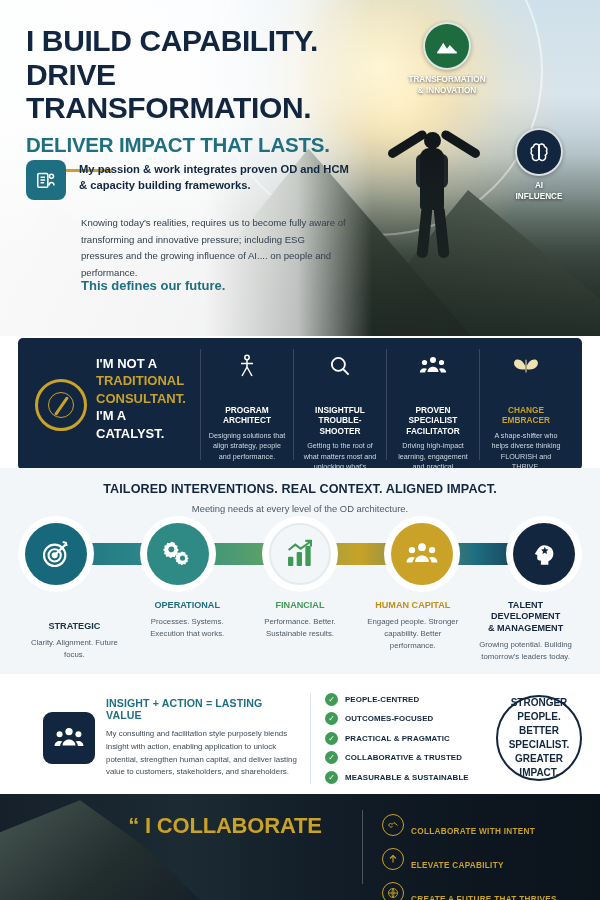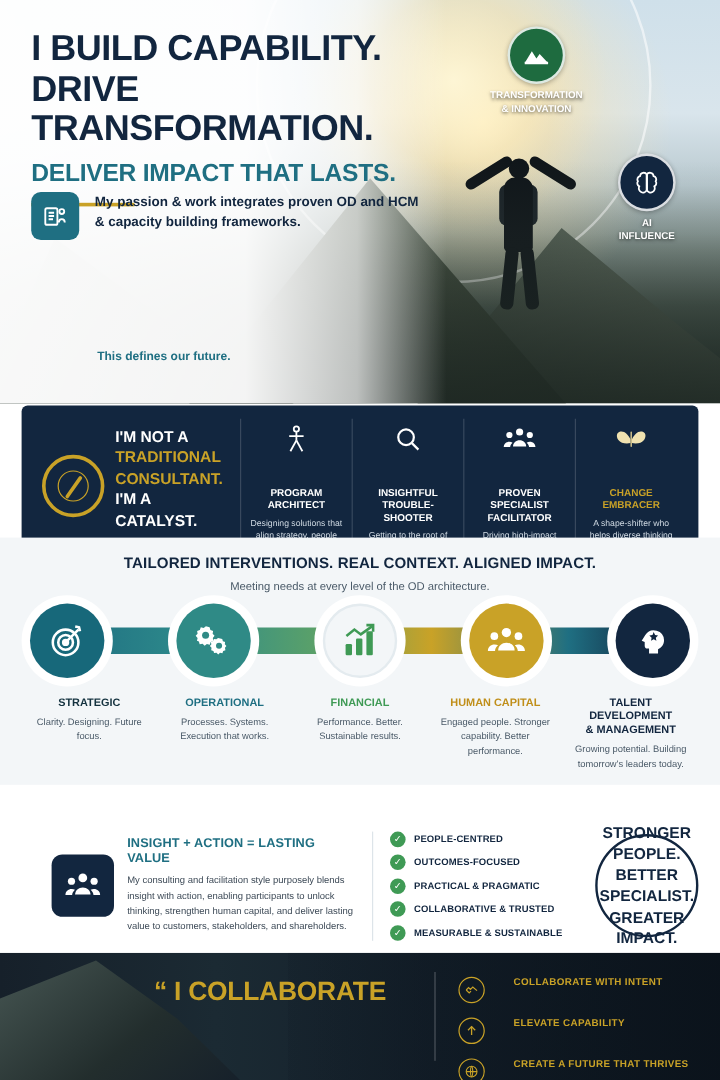--- a/index.html
+++ b/index.html
@@ -115,22 +115,22 @@
     display:flex; align-items:center; justify-content:center;
   }
   .passion-text {
     font-size:11.2px; font-weight:700; color:#12263f; line-height:1.45; padding-top:1px;
   }
   .body-copy {
     position:absolute; left:81px; top:215px; width:268px;
     font-size:9.6px; color:#33414f; line-height:1.72;
   }
   .defines {
-    position:absolute; left:81px; top:292px;
-    font-size:10px; font-weight:700; color:#1f6f82;
+    position:absolute; left:81px; top:278px;
+    font-size:13px; font-weight:700; color:#1f6f82;
   }
 
   .badge {
     position:absolute; text-align:center; width:106px;
   }
   .badge .circ {
     width:48px; height:48px; border-radius:50%; margin:0 auto 5px;
     display:flex; align-items:center; justify-content:center;
     border:2px solid rgba(255,255,255,0.85);
     box-shadow: 0 1px 4px rgba(0,0,0,0.3);
@@ -188,21 +188,21 @@
     text-transform:uppercase;
     margin-top:24px;
   }
   .cat-col.gold .t { color:#c9a227; }
   .cat-col .d {
     font-size:7.2px; color:#cfd9e2; line-height:1.45;
   }
 
   
   .interv {
-    position:absolute; left:0; top:448px; width:600px; height:206px;
+    position:absolute; left:0; top:468px; width:600px; height:206px;
     background:#f3f6f8;
   }
   .interv-title {
     text-align:center; font-size:12.6px; font-weight:800; color:#12263f;
     padding-top:14px; letter-spacing:0.1px;
   }
   .interv-sub {
     text-align:center; font-size:9.4px; color:#4a5a68; padding-top:7px;
   }
   .chain {
@@ -227,21 +227,21 @@
   .n3 { left:244px; } .n3 .inner { background:#f3f6f8; color:#3f9a55; border:2px solid #e4ebef; }
   .n4 { left:366px; } .n4 .inner { background:#c9a227; }
   .n5 { left:488px; } .n5 .inner { background:#12263f; }
 
   .caps { position:absolute; left:18px; top:132px; width:564px; display:flex; }
   .cap { flex:1 1 0; text-align:center; padding:0 4px; }
   .cap .ct {
     font-size:9.1px; font-weight:800; line-height:1.25; margin-bottom:5px; color:#12263f;
     text-transform:uppercase;
   }
-  .cap.c1 .ct { color:#14323f; }
+  .cap.c1 .ct { color:#14323f;margin-top:21px; }
   .cap.c2 .ct { color:#1f6f82; }
   .cap.c3 .ct { color:#3f9a55; }
   .cap.c4 .ct { color:#c08f1a; }
   .cap.c5 .ct { color:#12263f; }
   .cap .cd { font-size:7.8px; color:#4a5a68; line-height:1.5; }
 
   
   .insight {
     position:absolute; left:18px; top:682px; width:600px; height:112px;
     background:#ffffff; display:flex; align-items:center; padding:0 18px;
@@ -272,21 +272,21 @@
   .ins-list .txt { font-size:7.9px; font-weight:700; color:#12263f; letter-spacing:0.1px; }
   .ins-badge {
     flex:1 1 auto; display:flex; align-items:center; justify-content:center;
   }
   .ins-badge .circle {
     width:86px; height:86px; border-radius:50%;
     border:2px solid #12263f;
     display:flex; flex-direction:column; align-items:center; justify-content:center;
     text-align:center; gap:2px;
   }
-  .ins-badge .l { font-size:13px; font-weight:800; color:#12263f; line-height:1.2; }
+  .ins-badge .l { font-size:10px; font-weight:800; color:#12263f; line-height:1.2; }
 
   
   .footer {
     position:absolute; left:0; top:794px; width:600px; height:106px;
     overflow:hidden;
   }
   .footer-bg {
     position:absolute; inset:0;
     background: linear-gradient(to right, #16202a 0%, #1b2a33 30%, #14202b 60%, #101a24 100%);
   }
@@ -307,21 +307,21 @@
     font-size:22px; font-weight:800; color:#c9a227; letter-spacing:-0.2px; line-height:1.1;
   }
   .quote .q2 {
     margin-top:8px; font-size:13px; font-weight:800; font-style:italic; color:#ffffff;
     letter-spacing:0.2px;
   }
   .fdiv {
     position:absolute; left:362px; top:16px; width:1px; height:74px; background:rgba(255,255,255,0.25);
   }
   .flist { position:absolute; left:382px; top:20px; width:200px; }
-  .flist .row { display:flex; align-items:flex-start; gap:24px; margin-bottom:12px; }
+  .flist .row { display:flex; align-items:flex-end; gap:7px; margin-bottom:12px; }
   .flist .row:last-child { margin-bottom:0; }
   .fic {
     width:22px; height:22px; border-radius:50%; border:1.5px solid #c9a227;
     display:flex; align-items:center; justify-content:center; color:#c9a227; flex:0 0 auto;
   }
   .flist .ftxt { font-size:8.2px; font-weight:800; color:#c9a227; letter-spacing:0.3px; }
 
   svg { display:block; }
 </style>
 </head>
@@ -360,20 +360,21 @@
         <svg width="22" height="22" viewBox="0 0 24 24" fill="none" stroke="#ffffff" stroke-width="1.7">
           <rect x="3" y="5" width="11" height="15" rx="1.5"></rect>
           <path d="M6 9h5M6 12h5M6 15h4"></path>
           <circle cx="18" cy="8" r="2.2"></circle>
           <path d="M15.3 18c0-2 1.2-3.2 2.7-3.2S20.7 16 20.7 18"></path>
         </svg>
       </div>
       <div class="passion-text">My passion &amp; work integrates proven OD and HCM &amp; capacity building frameworks.</div>
     </div>
 
+    <div class="body-copy">Knowing today's realities, requires us to become fully aware of transforming and innovative pressure; including ESG pressures and the growing influence of AI.... on people and performance.</div>
     <div class="defines">This defines our future.</div>
 
     <div class="badge badge-top">
       <div class="circ">
         <svg width="26" height="26" viewBox="0 0 24 24" fill="none" stroke="#ffffff" stroke-width="1.8">
           <path d="M3 18l5.5-9 3.5 5.5L14.5 11 21 18z" fill="#ffffff" stroke="none"></path>
           <path d="M3 18h18"></path>
         </svg>
       </div>
       <div class="lbl">
@@ -539,21 +540,21 @@
             <path d="M15.5 20.5v-2.8c2.4-1 4-3.3 4-6A6.8 6.8 0 007 8.2L4.6 12l2 .8v2.6c0 1 .8 1.8 1.8 1.8h1.1v3.3z" fill="#ffffff" stroke="none"></path>
             <path d="M12.6 6.2l.9 1.9 2 .3-1.5 1.5.4 2.1-1.8-1-1.8 1 .4-2.1L9.7 8.4l2.1-.3z" fill="#12263f" stroke="none"></path>
           </svg>
         </div>
       </div>
     </div>
 
     <div class="caps">
       <div class="cap c1">
         <div class="ct">STRATEGIC</div>
-        <div class="cd">Clarity. Designing. Future focus.</div>
+        <div class="cd">Clarity. Alignment. Future focus.</div>
       </div>
       <div class="cap c2">
         <div class="ct">OPERATIONAL</div>
         <div class="cd">Processes. Systems. Execution that works.</div>
       </div>
       <div class="cap c3">
         <div class="ct">FINANCIAL</div>
         <div class="cd">Performance. Better. Sustainable results.</div>
       </div>
       <div class="cap c4">
@@ -579,21 +580,21 @@
             <circle cx="22.8" cy="8.6" r="2.8"></circle>
           <path d="M8 19c0-3.3 2.7-5.6 6-5.6s6 2.3 6 5.6z"></path>
           <path d="M0.5 19.4c0-2.8 2.1-4.7 4.9-4.7.9 0 1.8.2 2.5.6-1.3 1.1-2.1 2.5-2.2 4.1z"></path>
           <path d="M27.5 19.4c0-2.8-2.1-4.7-4.9-4.7-.9 0-1.8.2-2.5.6 1.3 1.1 2.1 2.5 2.2 4.1z"></path>
         </svg>
       </div>
     </div>
 
     <div class="ins-mid">
       <h3>INSIGHT + ACTION = LASTING VALUE</h3>
-      <p>My consulting and facilitation style purposely blends insight with action, enabling participants to unlock thinking, strengthen human capital, and deliver lasting value to customers, stakeholders, and shareholders.</p>
+      <p>My consulting and facilitation style purposely blends insight with action, enabling application to unlock potential, strengthen human capital, and deliver lasting value to customers, stakeholders, and shareholders.</p>
     </div>
 
     <div class="ins-list">
       <div class="row">
         <span class="chk">✓</span>
         <span class="txt">PEOPLE-CENTRED</span>
       </div>
       <div class="row">
         <span class="chk">✓</span>
         <span class="txt">OUTCOMES-FOCUSED</span>

